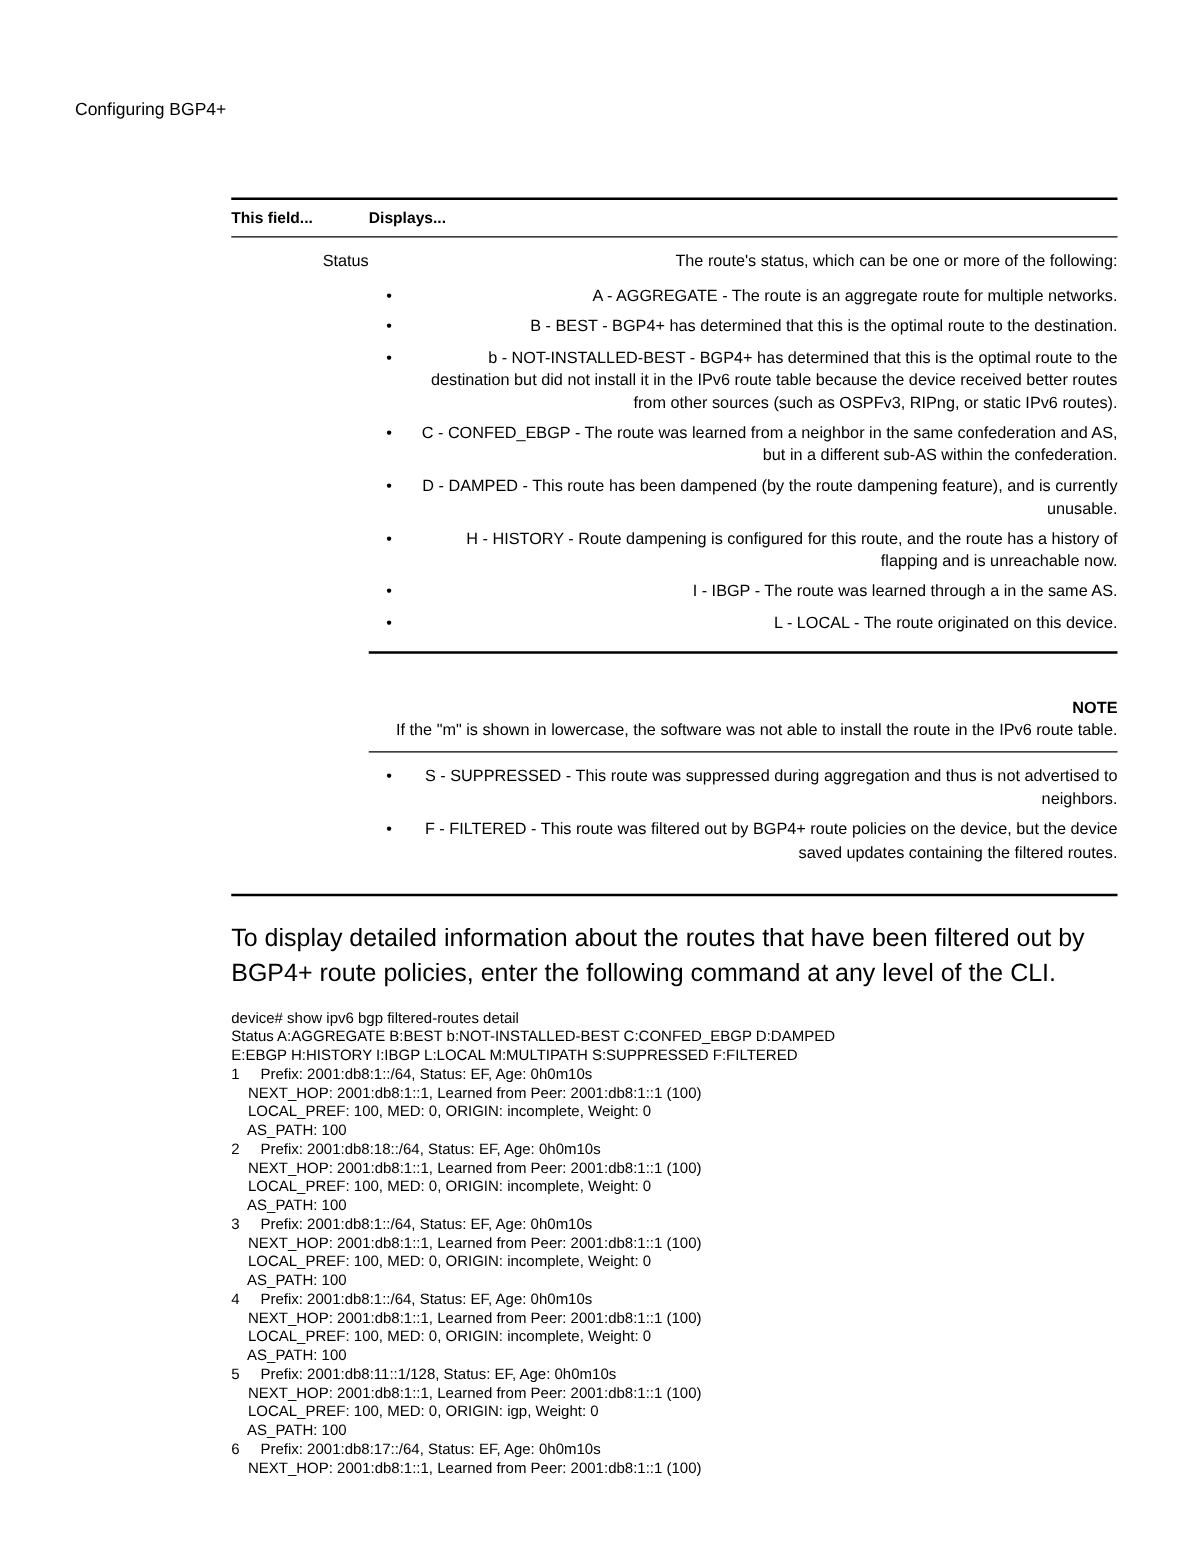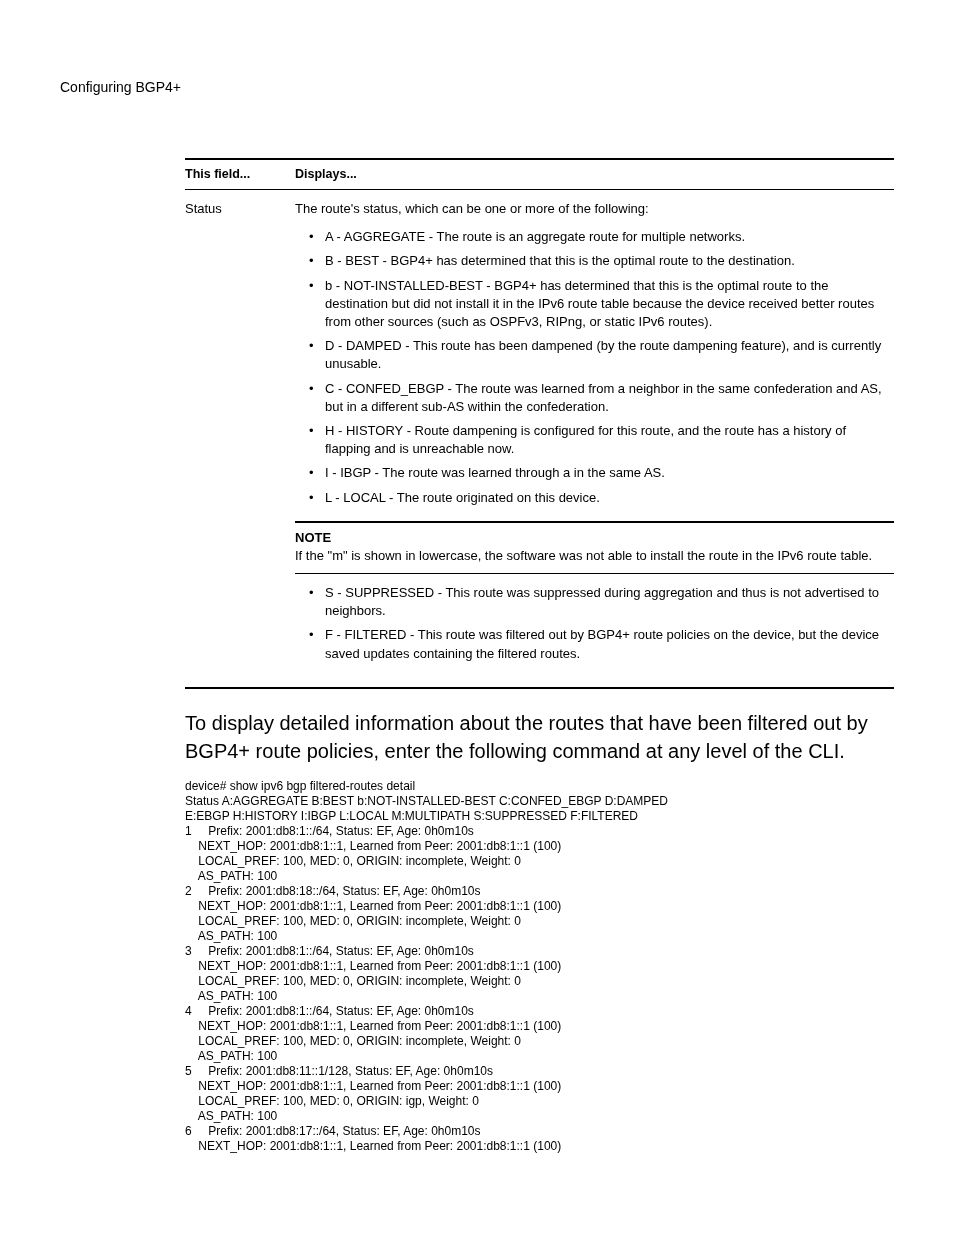--- a/index.html
+++ b/index.html
@@ -32,20 +32,21 @@
     padding: 6px 0;
     font-weight: bold;
     font-size: 12.5px;
   }
   .col-field { width: 110px; flex-shrink:0; }
   .col-displays { flex: 1; }
   .table-body-row {
     display: flex;
     padding-top: 10px;
     font-size: 13px;
+    text-align: right;
   }
   .status-label { width: 110px; flex-shrink:0; }
   .status-content { flex:1; }
   .status-intro { margin-bottom: 10px; }
   ul.bullets {
     list-style: none;
     padding-left: 18px;
     margin: 0 0 14px 0;
   }
   ul.bullets li {
@@ -59,21 +60,21 @@
     position: absolute;
     left: -4px;
   }
   .note-block {
     border-top: 2px solid #000;
     border-bottom: 1px solid #000;
     padding: 6px 0 8px 0;
     margin: 6px 0 10px 0;
     font-size: 13px;
   }
-  .note-label { font-weight: bold; display:block; }
+  .note-label { font-weight: bold; display:block;margin-top:28px; }
   .table-end { border-bottom: 2px solid #000; height:0; margin-top:10px; }
   .body-para {
     font-size: 20px;
     margin: 20px 0 14px 0;
   }
   pre.cli {
     font-family: Liberation Sans, sans-serif;
     font-size: 12px;
     white-space: pre;
     margin: 0;
@@ -94,22 +95,22 @@
   </div>
 
   <div class="table-body-row">
     <div class="status-label">Status</div>
     <div class="status-content">
       <div class="status-intro">The route's status, which can be one or more of the following:</div>
       <ul class="bullets">
         <li>A - AGGREGATE - The route is an aggregate route for multiple networks.</li>
         <li>B - BEST - BGP4+ has determined that this is the optimal route to the destination.</li>
         <li>b - NOT-INSTALLED-BEST - BGP4+ has determined that this is the optimal route to the destination but did not install it in the IPv6 route table because the device received better routes from other sources (such as OSPFv3, RIPng, or static IPv6 routes).</li>
+        <li>C - CONFED_EBGP - The route was learned from a neighbor in the same confederation and AS, but in a different sub-AS within the confederation.</li>
         <li>D - DAMPED - This route has been dampened (by the route dampening feature), and is currently unusable.</li>
-        <li>C - CONFED_EBGP - The route was learned from a neighbor in the same confederation and AS, but in a different sub-AS within the confederation.</li>
         <li>H - HISTORY - Route dampening is configured for this route, and the route has a history of flapping and is unreachable now.</li>
         <li>I - IBGP - The route was learned through a in the same AS.</li>
         <li>L - LOCAL - The route originated on this device.</li>
       </ul>
       <div class="note-block">
         <span class="note-label">NOTE</span>
         <span>If the "m" is shown in lowercase, the software was not able to install the route in the IPv6 route table.</span>
       </div>
       <ul class="bullets">
         <li>S - SUPPRESSED - This route was suppressed during aggregation and thus is not advertised to neighbors.</li>

